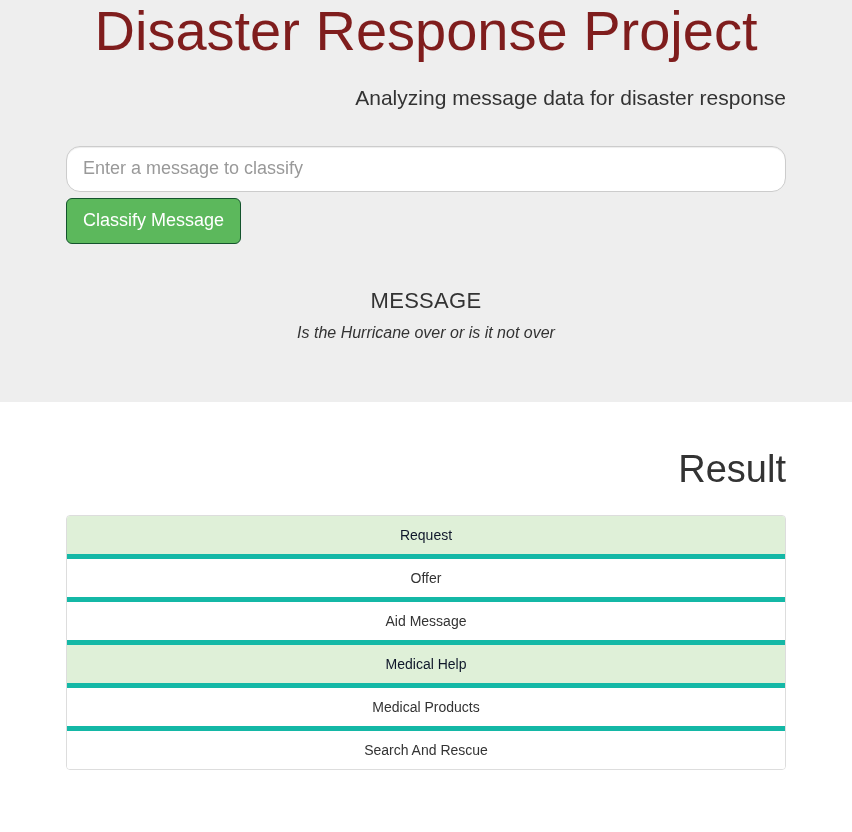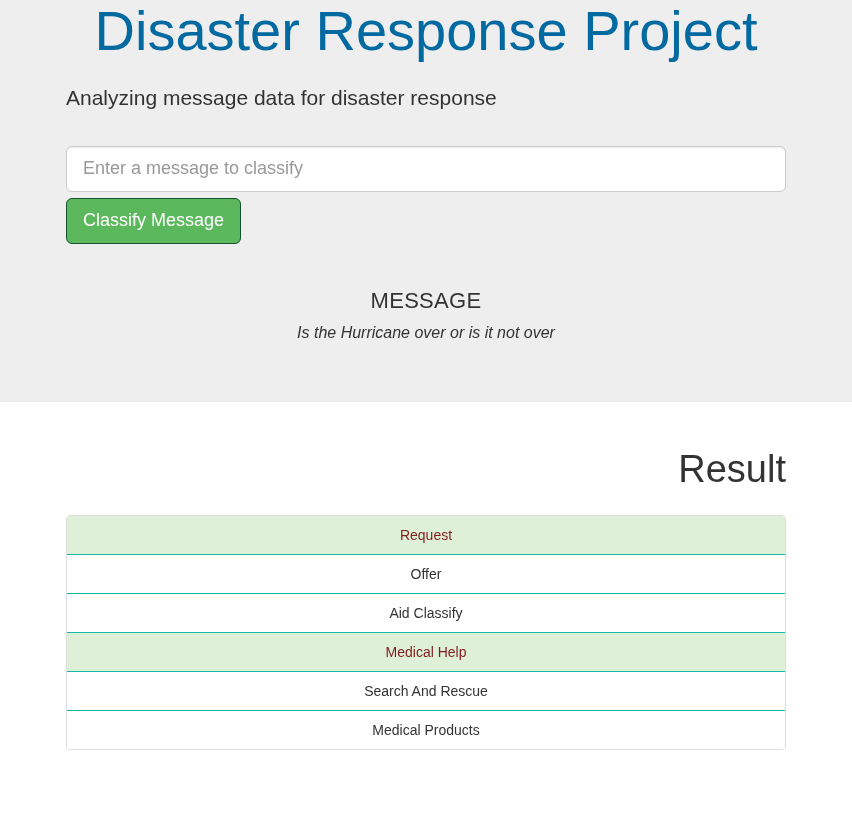--- a/index.html
+++ b/index.html
@@ -10,25 +10,25 @@
   }
   .container {
     width: 720px;
     margin: 0 auto;
   }
   h1.title {
     font-size: 56px;
     font-weight: 500;
     text-align: center;
     line-height: 1.1;
-    color: #0369a1;
+    color: #7f1d1d;
     padding-top: 0;
   }
   p.subtitle {
-    text-align: left;
+    text-align: right;
     font-size: 21px;
     font-weight: 300;
     color: #333;
     margin-top: 24px;
     margin-bottom: 36px;
   }
   .input-row {
     display: flex;
     flex-direction: column;
     align-items: flex-start;
@@ -36,21 +36,21 @@
   }
   input.msg {
     width: 100%;
     height: 46px;
     padding: 10px 16px;
     font-size: 18px;
     line-height: 1.33;
     color: #555;
     background: #fff;
     border: 1px solid #ccc;
-    border-radius: 6px;
+    border-radius: 14px;
     box-shadow: inset 0 1px 1px rgba(0,0,0,.075);
   }
   input.msg::placeholder { color: #999; }
   button.classify {
     background: #5cb85c;
     border: 1px solid #14532d;
     color: #fff;
     font-size: 18px;
     padding: 10px 16px;
     border-radius: 6px;
@@ -85,28 +85,28 @@
   ul.result-list {
     list-style: none;
     border: 1px solid #ddd;
     border-radius: 4px;
     overflow: hidden;
   }
   ul.result-list li {
     text-align: center;
     padding: 11px 15px;
     font-size: 14px;
-    border-top: 1px solid #14b8a6;
+    border-top: 5px solid #14b8a6;
     background: #fff;
     color: #333;
   }
   ul.result-list li:first-child { border-top: none; }
   ul.result-list li.hit {
     background: #dff0d8;
-    color: #7f1d1d;
+    color: #0f172a;
   }
 </style>
 </head>
 <body>
 
 <div class="hero">
   <div class="container">
     <h1 class="title">Disaster Response Project</h1>
     <p class="subtitle">Analyzing message data for disaster response</p>
 
@@ -121,19 +121,19 @@
     </div>
   </div>
 </div>
 
 <div class="results-section">
   <div class="container">
     <h2 class="result-title">Result</h2>
     <ul class="result-list" id="result-list">
         <li class="hit">Request</li>
         <li>Offer</li>
-        <li>Aid Classify</li>
+        <li>Aid Message</li>
         <li class="hit">Medical Help</li>
+        <li>Medical Products</li>
         <li>Search And Rescue</li>
-        <li>Medical Products</li>
       </ul>
   </div>
 </div>
 
 </body></html>

